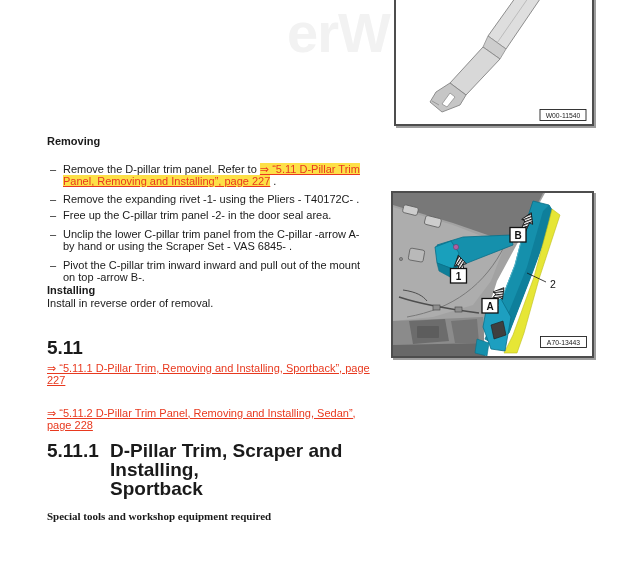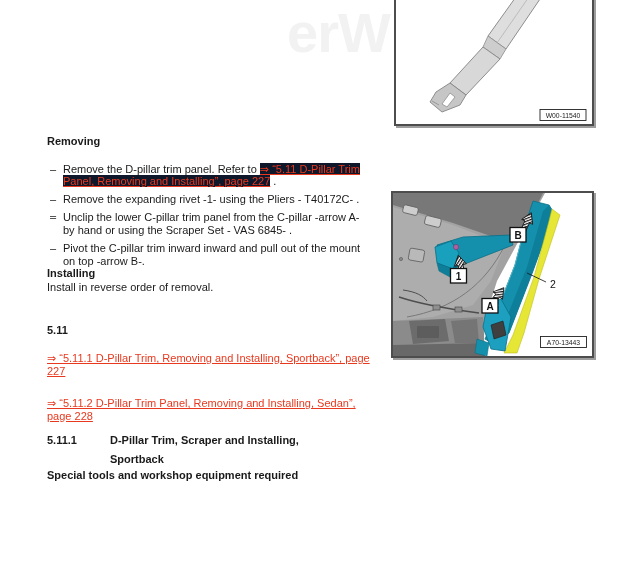--- a/index.html
+++ b/index.html
@@ -27,32 +27,32 @@
   .subhead { font-weight:bold; }
   .step { position:relative; padding-left:16px; width:302px; }
   .step .dash { position:absolute; left:3px; top:0; }
   .mt-steps1 { margin-top:15px; }
   .mt-step  { margin-top:5px; }
   .mt-step2 { margin-top:4px; }
   .mt-step3 { margin-top:6px; }
   .mt-inst  { }
   .mt-para  { margin-top:1px; }
   .mt-h511  { margin-top:28px; }
-  .mt-link1 { margin-top:12px; }
+  .mt-link1 { margin-top:5px; }
   .mt-link2 { margin-top:20px; }
   .mt-h5111 { margin-top:9px; }
-  .mt-spec  { margin-top:0; }
+  .mt-spec  { margin-top:12px;font-family:Liberation Serif, serif; }
 
   .reflink {
     color:#e8391f; text-decoration:underline; cursor:pointer;
   }
-  .reflink.hl { background:#0f172a; }
+  .reflink.hl { background:#fde047; }
   .reflink.block { display:block; width:330px; }
 
-  .h2 { font-size:11px; line-height:19px; font-weight:bold; display:flex; }
+  .h2 { font-size:19px; line-height:19px; font-weight:bold; display:flex; }
   .h2 .hnum { flex:0 0 63px; }
   .h2 .htitle { white-space:pre-line; }
 
   .fig-label-text { font-weight:bold; }
 </style>
 </head>
 <body>
 
 <div class="page">
 
@@ -64,21 +64,21 @@
 
     <div class="step mt-steps1">
       <span class="dash">–</span><span>Remove the D-pillar trim panel. Refer to </span><a class="reflink hl">⇒ “5.11 D-Pillar Trim Panel, Removing and Installing”, page 227</a><span> .</span>
     </div>
 
     <div class="step mt-step">
       <span class="dash">–</span><span>Remove the expanding rivet -1- using the Pliers - T40172C- .</span>
     </div>
 
     <div class="step mt-step2">
-      <span class="dash">–</span>
+      <span class="dash">–</span><span>Free up the C-pillar trim panel -2- in the door seal area.</span>
     </div>
 
     <div class="step mt-step3">
       <span class="dash">–</span><span>Unclip the lower C-pillar trim panel from the C-pillar -arrow A- by hand or using the Scraper Set - VAS 6845- .</span>
     </div>
 
     <div class="step mt-step3">
       <span class="dash">–</span><span>Pivot the C-pillar trim inward inward and pull out of the mount on top -arrow B-.</span>
     </div>
 

